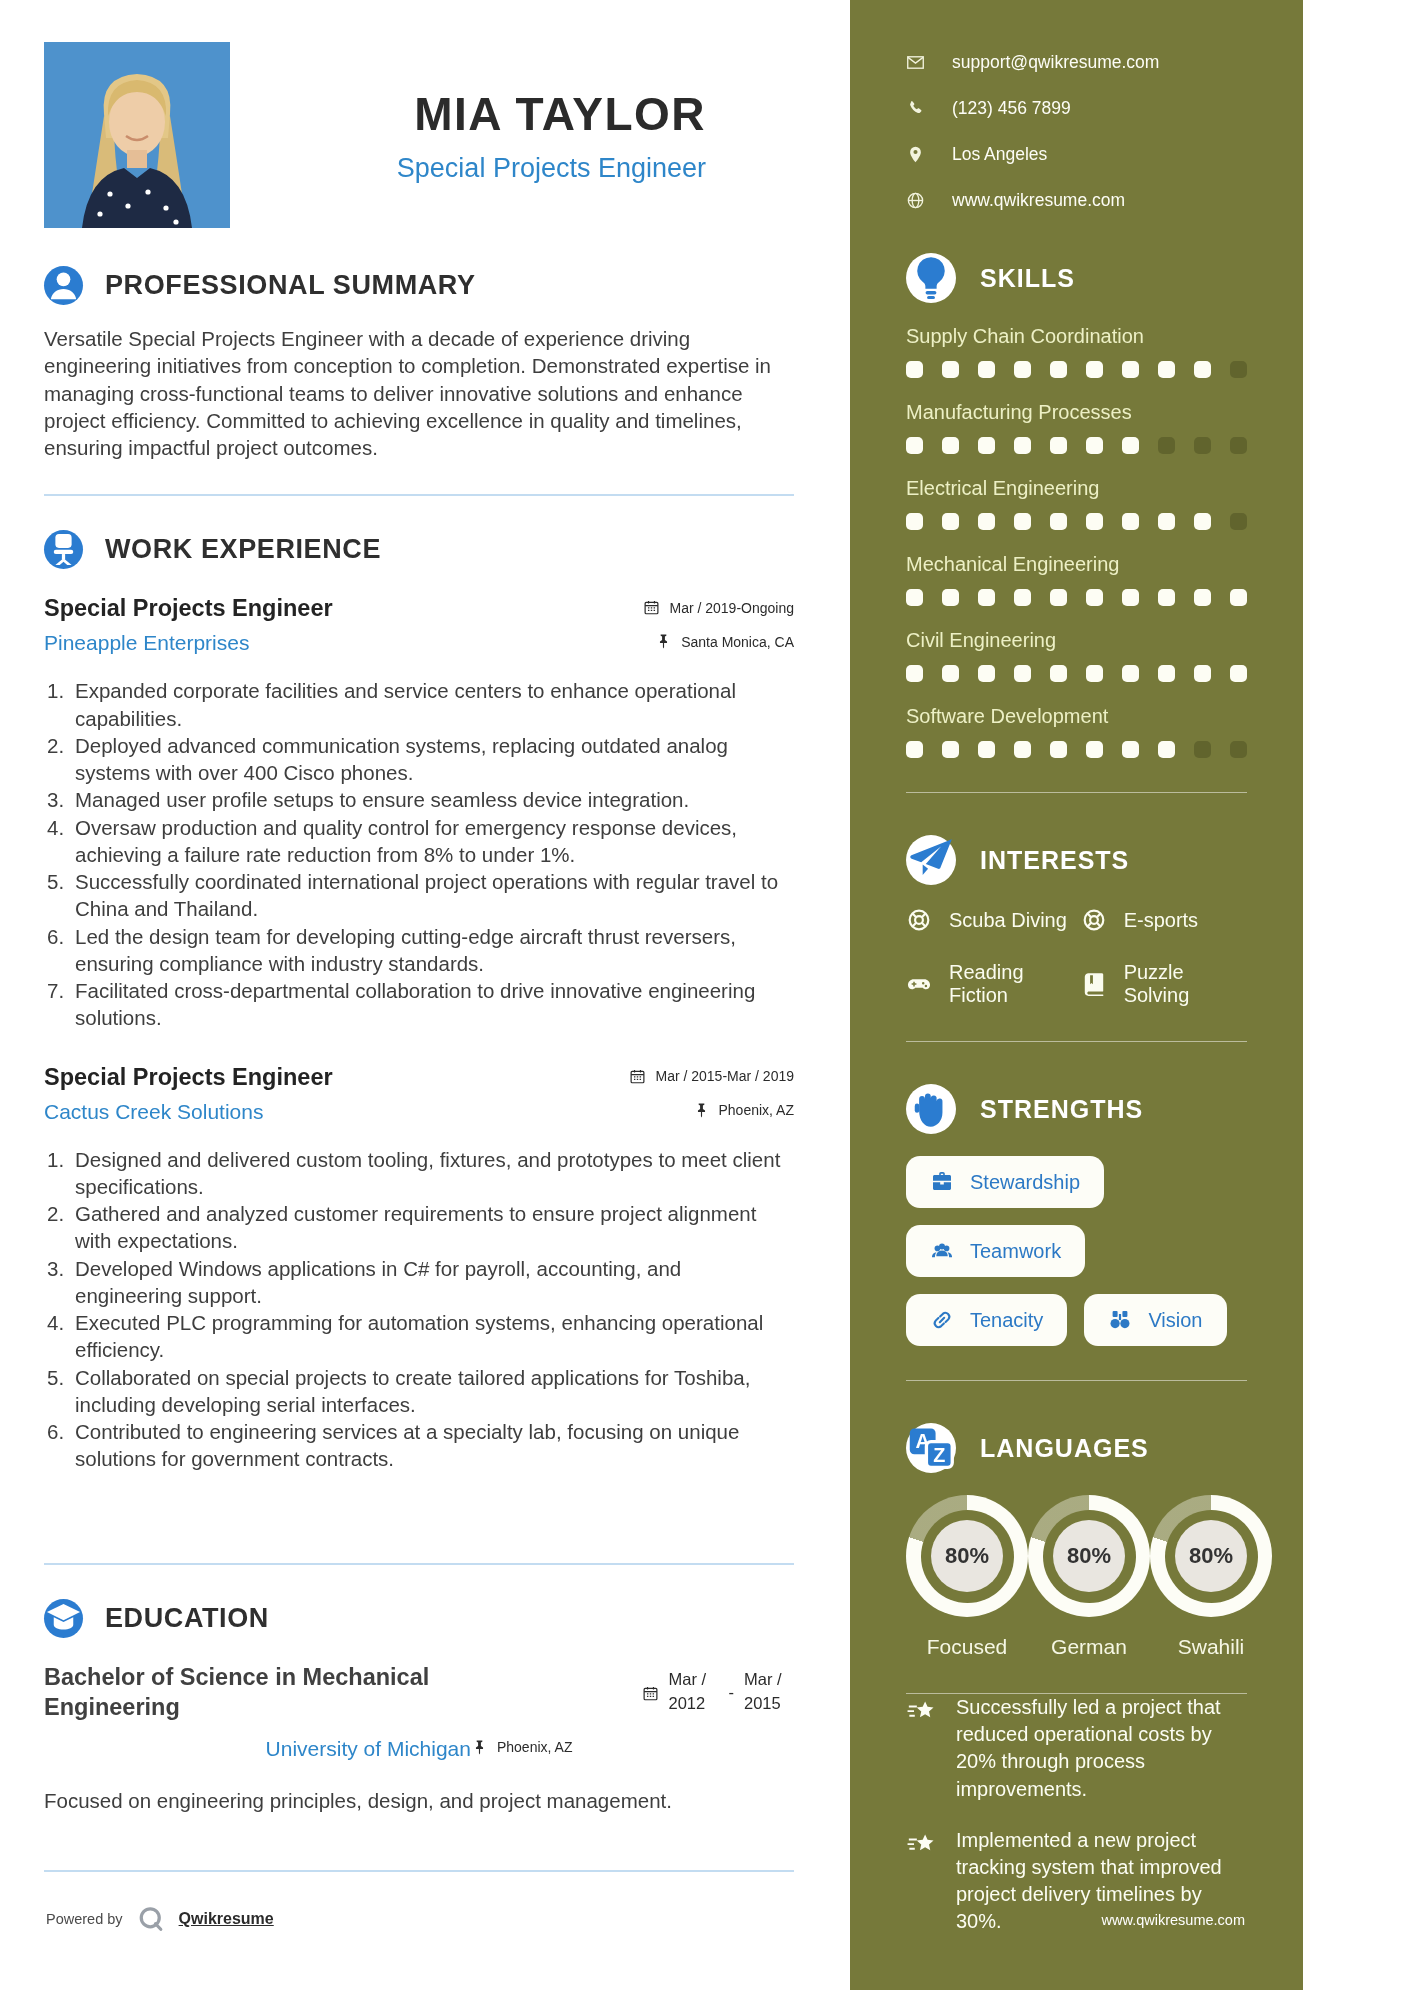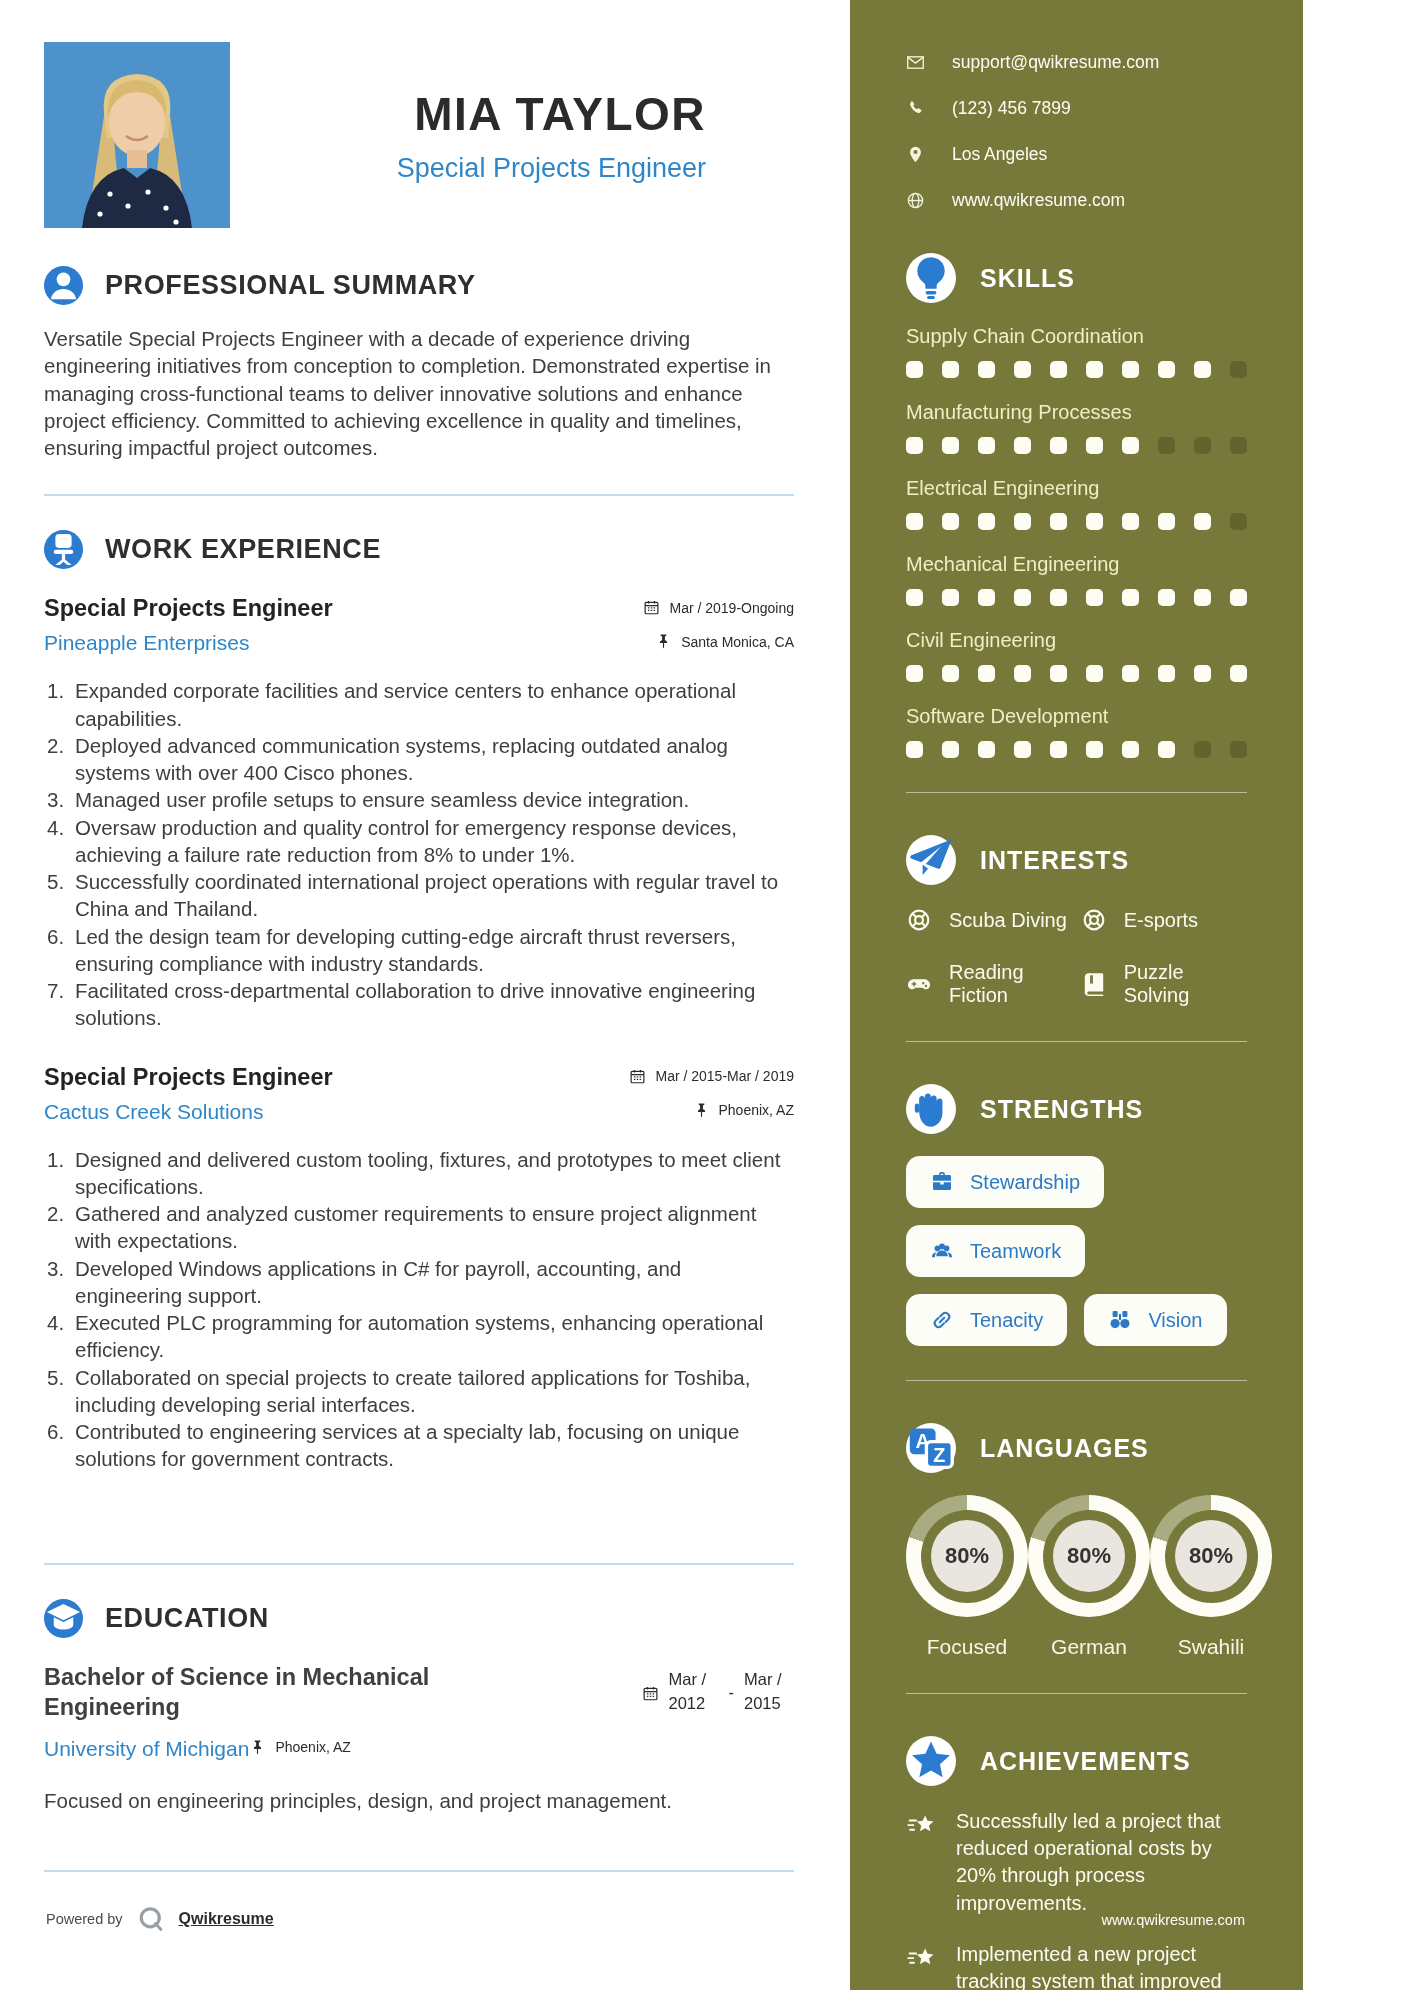--- a/index.html
+++ b/index.html
@@ -35,21 +35,21 @@
   .meta .ic { width:17px; height:17px; color:#2b2b2b; }
   ol.bullets { list-style:none; counter-reset:li; margin-top:22px; }
   ol.bullets li { counter-increment:li; position:relative; padding-left:31px; font-size:20.5px; line-height:1.33; color:#3e3e3e; }
   ol.bullets li::before { content:counter(li) "."; position:absolute; left:3px; }
 
   .edu-row { display:flex; justify-content:space-between; margin-top:24px; }
   .degree { font-size:23.5px; font-weight:700; color:#404040; max-width:450px; line-height:1.3; }
   .edu-date { display:flex; gap:10px; font-size:16.5px; color:#2b2b2b; align-items:center; }
   .edu-date .ic { width:17px; height:17px; margin-top:2px; }
   .dstack { display:inline-block; width:50px; line-height:1.45; }
-  .edu-row2 { display:flex; justify-content:flex-start; align-items:baseline; margin-top:14px; }
+  .edu-row2 { display:flex; justify-content:center; align-items:baseline; margin-top:14px; }
   .edu-note { margin-top:26px; }
 
   .left-footer { position:absolute; left:46px; bottom:56px; display:flex; align-items:center; gap:13px; }
   .powered { font-size:14.5px; color:#4a4a4a; }
   .qlogo { width:30px; height:30px; }
   .brand { font-size:16px; font-weight:700; color:#2b2b2b; text-decoration:underline; cursor:pointer; }
 
   
   .side { width:453px; background:#76793a; padding:52px 56px 0 56px; position:relative; color:#fff; }
   .contact-row { display:flex; align-items:center; gap:27px; font-size:17.5px; margin-bottom:25px; color:#fdfdf6; }
@@ -570,28 +570,20 @@
             <div class="donut-hole">
               <div class="donut-core">80%</div>
             </div>
           </div>
           <div class="lang-name">Swahili</div>
         </div>
       </div>
 
     <hr class="srule">
 
-    <div class="ssec-head">
-      <span class="sbadge ic">
-          <svg viewBox="0 0 24 24" fill="currentColor" style="width: 100%; height: 100%; display: block;">
-            <path d="m12 2.6 2.7 5.9 6.4.7-4.8 4.3 1.3 6.3L12 16.6l-5.6 3.2 1.3-6.3L2.9 9.2l6.4-.7z"></path>
-          </svg>
-        </span>
-      <h2>ACHIEVEMENTS</h2>
-    </div>
     <div>
 
         <div class="ach-item">
           <span class="ic">
             <svg viewBox="0 0 24 24" fill="currentColor" style="width: 100%; height: 100%; display: block;">
               <path d="m14.8 3.4 1.9 4.2 4.6.5-3.5 3.1 1 4.5-4-2.3-4 2.3 1-4.5-3.5-3.1 4.6-.5z"></path>
               <path d="M2.2 6.6h6.2v1.5H2.2zM1.2 10.2h5v1.5h-5zM2.6 13.8h4.2v1.5H2.6z"></path>
             </svg>
           </span>
           <span>Successfully led a project that reduced operational costs by 20% through process improvements.</span>

